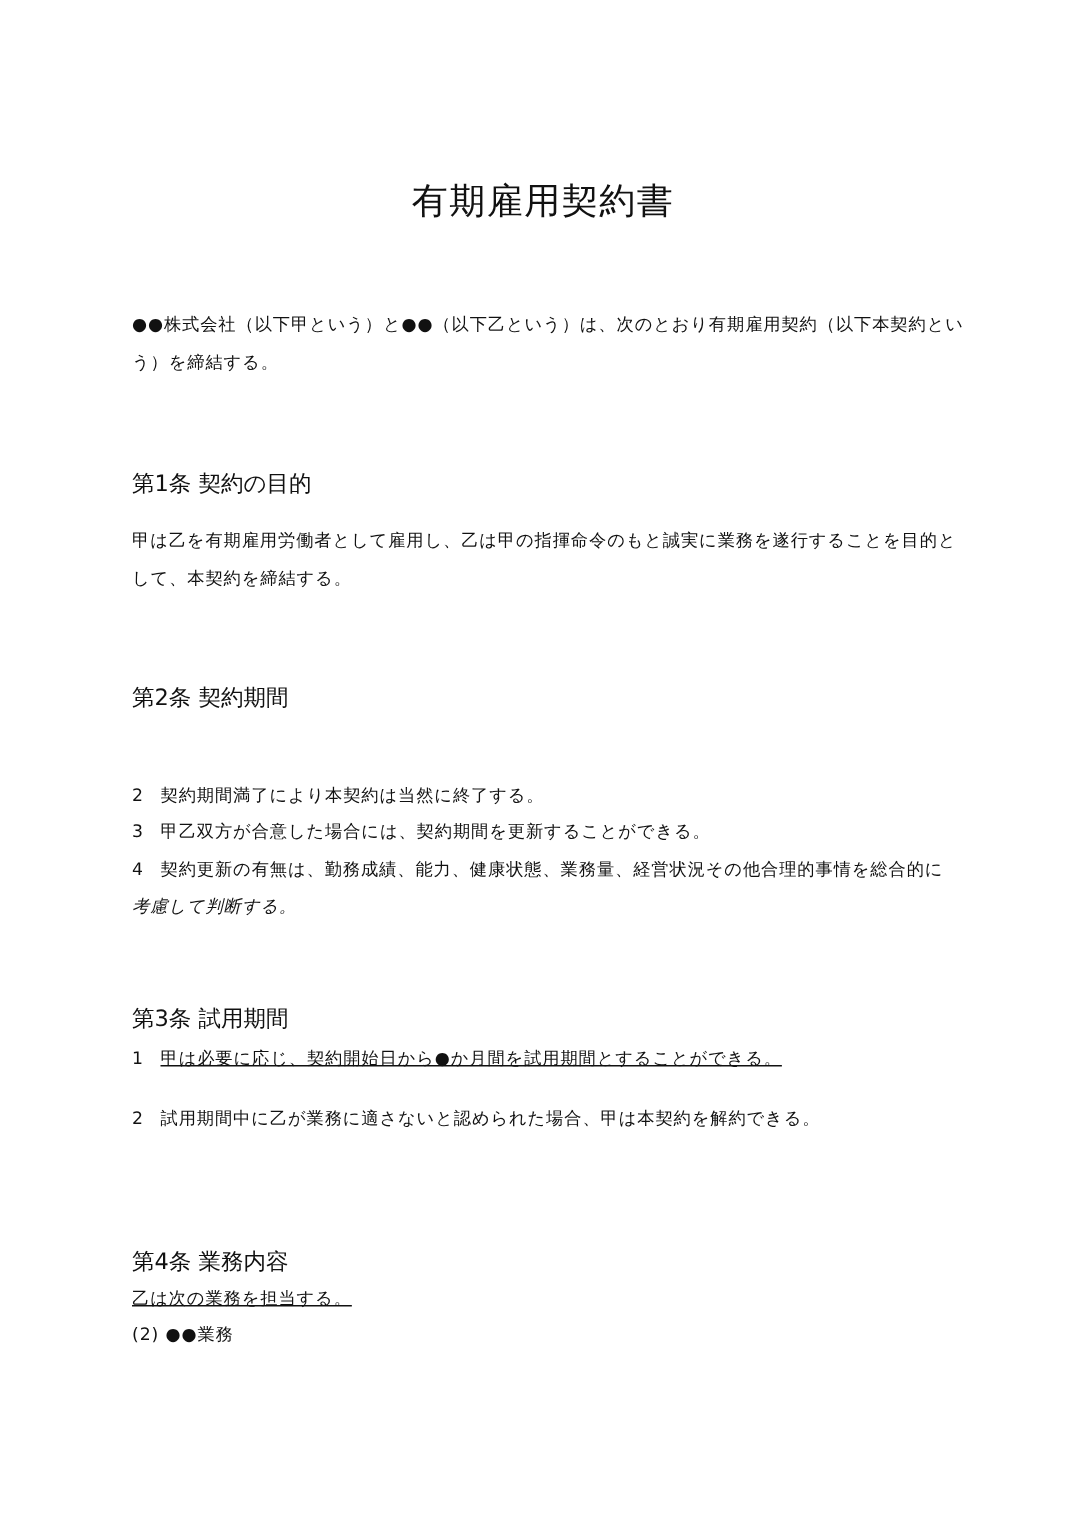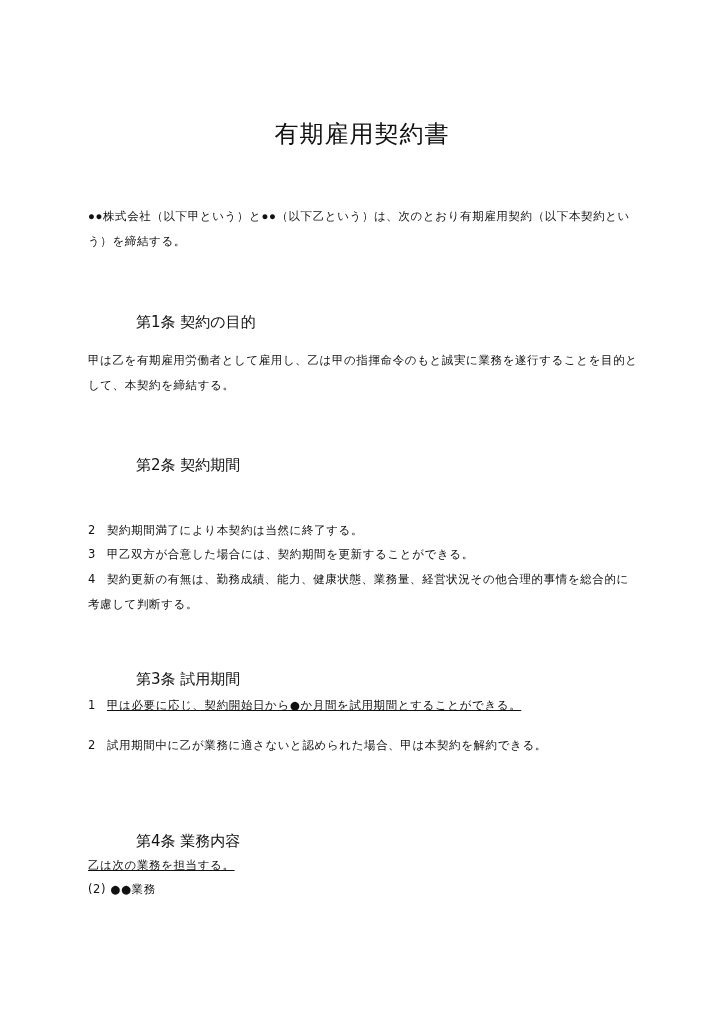--- a/index.html
+++ b/index.html
@@ -11,51 +11,51 @@
     .page { position: absolute; left: 0; top: 0; width: 724px; height: 1024px; }
     .title {
       position: absolute; top: 117px; left: 0; width: 724px;
       text-align: center; font-size: 24px; letter-spacing: 1px; line-height: 34px;
     }
     .para {
       position: absolute; left: 88px; width: 560px;
       font-size: 11.5px; line-height: 25px; letter-spacing: 0.6px;
     }
     .heading {
-      position: absolute; left: 88px; font-size: 15px; line-height: 22px; margin-left: 48px;
+      position: absolute; left: 88px; font-size: 15px; line-height: 22px;
     }
     .line {
       position: absolute; left: 88px; font-size: 11.5px; line-height: 18px; letter-spacing: 0.6px;
       white-space: nowrap;
     }
     .num { display: inline-block; width: 19px; }
   </style>
 </head>
 <body>
 
 <div class="page">
 
   <div class="title">有期雇用契約書</div>
 
-  <div class="para" style="top:204px;font-family:Liberation Mono, monospace;">●●株式会社（以下甲という）と●●（以下乙という）は、次のとおり有期雇用契約（以下本契約という）を締結する。</div>
+  <div class="para" style="top:204px;">●●株式会社（以下甲という）と●●（以下乙という）は、次のとおり有期雇用契約（以下本契約という）を締結する。</div>
 
   <div class="heading" style="top:311px;">第1条 契約の目的</div>
   <div class="para" style="top:348px;">甲は乙を有期雇用労働者として雇用し、乙は甲の指揮命令のもと誠実に業務を遂行することを目的として、本契約を締結する。</div>
 
   <div class="heading" style="top:454px;">第2条 契約期間</div>
   <div class="line" style="top:521px;">
     <span class="num">2</span><span>契約期間満了により本契約は当然に終了する。</span>
   </div>
   <div class="line" style="top:545px;">
     <span class="num">3</span><span>甲乙双方が合意した場合には、契約期間を更新することができる。</span>
   </div>
   <div class="line" style="top:570px;">
     <span class="num">4</span><span>契約更新の有無は、勤務成績、能力、健康状態、業務量、経営状況その他合理的事情を総合的に</span>
   </div>
-  <div class="line" style="top:595px;">考慮して判断する。</div>
+  <div class="line" style="top:595px;font-style:italic;">考慮して判断する。</div>
 
   <div class="heading" style="top:668px;">第3条 試用期間</div>
   <div class="line" style="top:696px;text-decoration:underline;">
     <span class="num">1</span><span>甲は必要に応じ、契約開始日から●か月間を試用期間とすることができる。</span>
   </div>
   <div class="line" style="top:736px;">
     <span class="num">2</span><span>試用期間中に乙が業務に適さないと認められた場合、甲は本契約を解約できる。</span>
   </div>
 
   <div class="heading" style="top:830px;">第4条 業務内容</div>

